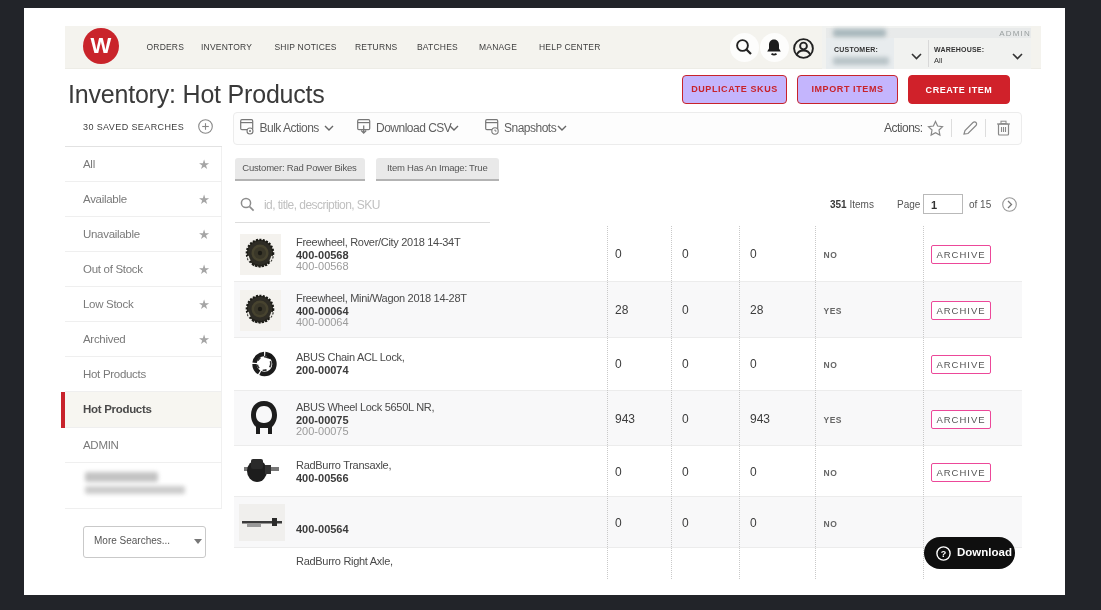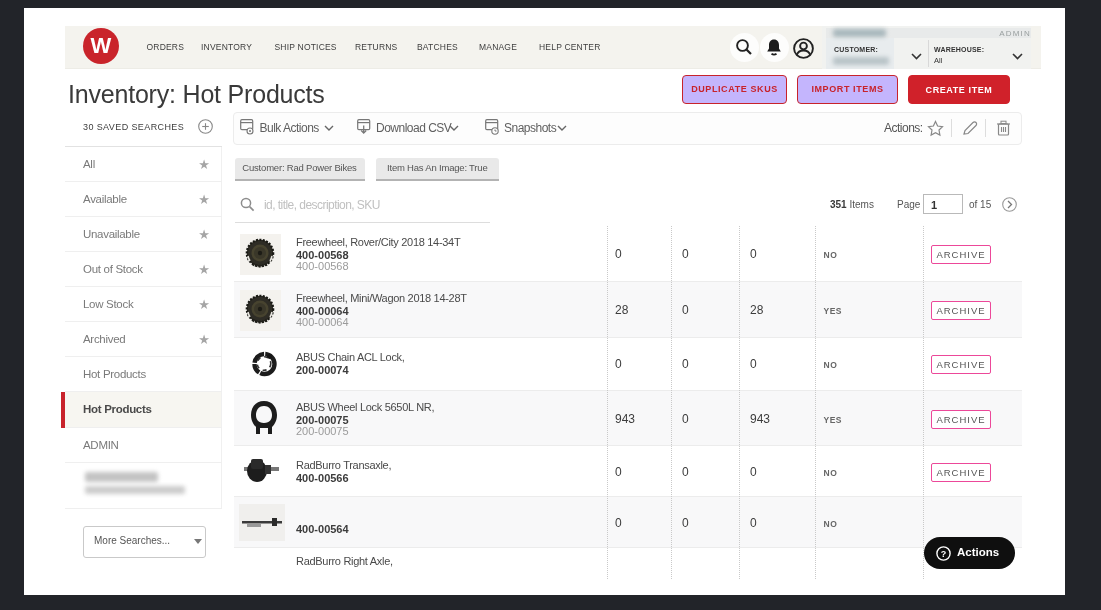--- a/index.html
+++ b/index.html
@@ -317,13 +317,13 @@
   <div class="dots" style="left:505.3px;"></div>
   <div class="dots" style="left:581.4px;"></div>
   <div class="dots" style="left:688.7px;"></div>
 </div>
 
 <div id="support"></div>
 <svg class="abs" style="left:936px; top:546px;" width="15" height="15" viewBox="0 0 15 15">
   <circle cx="7.5" cy="7.5" r="6.6" fill="none" stroke="#fff" stroke-width="1.4"></circle>
   <text x="7.5" y="10.8" text-anchor="middle" font-size="9" font-weight="bold" fill="#fff" font-family="Liberation Sans, sans-serif">?</text>
 </svg>
-<div class="abs" style="left:957px; top:546px; font-size:11.5px; font-weight:bold; color:#fff;">Actions</div>
+<div class="abs" style="left:957px; top:546px; font-size:11.5px; font-weight:bold; color:#fff;">Download</div>
 
 </body></html>

